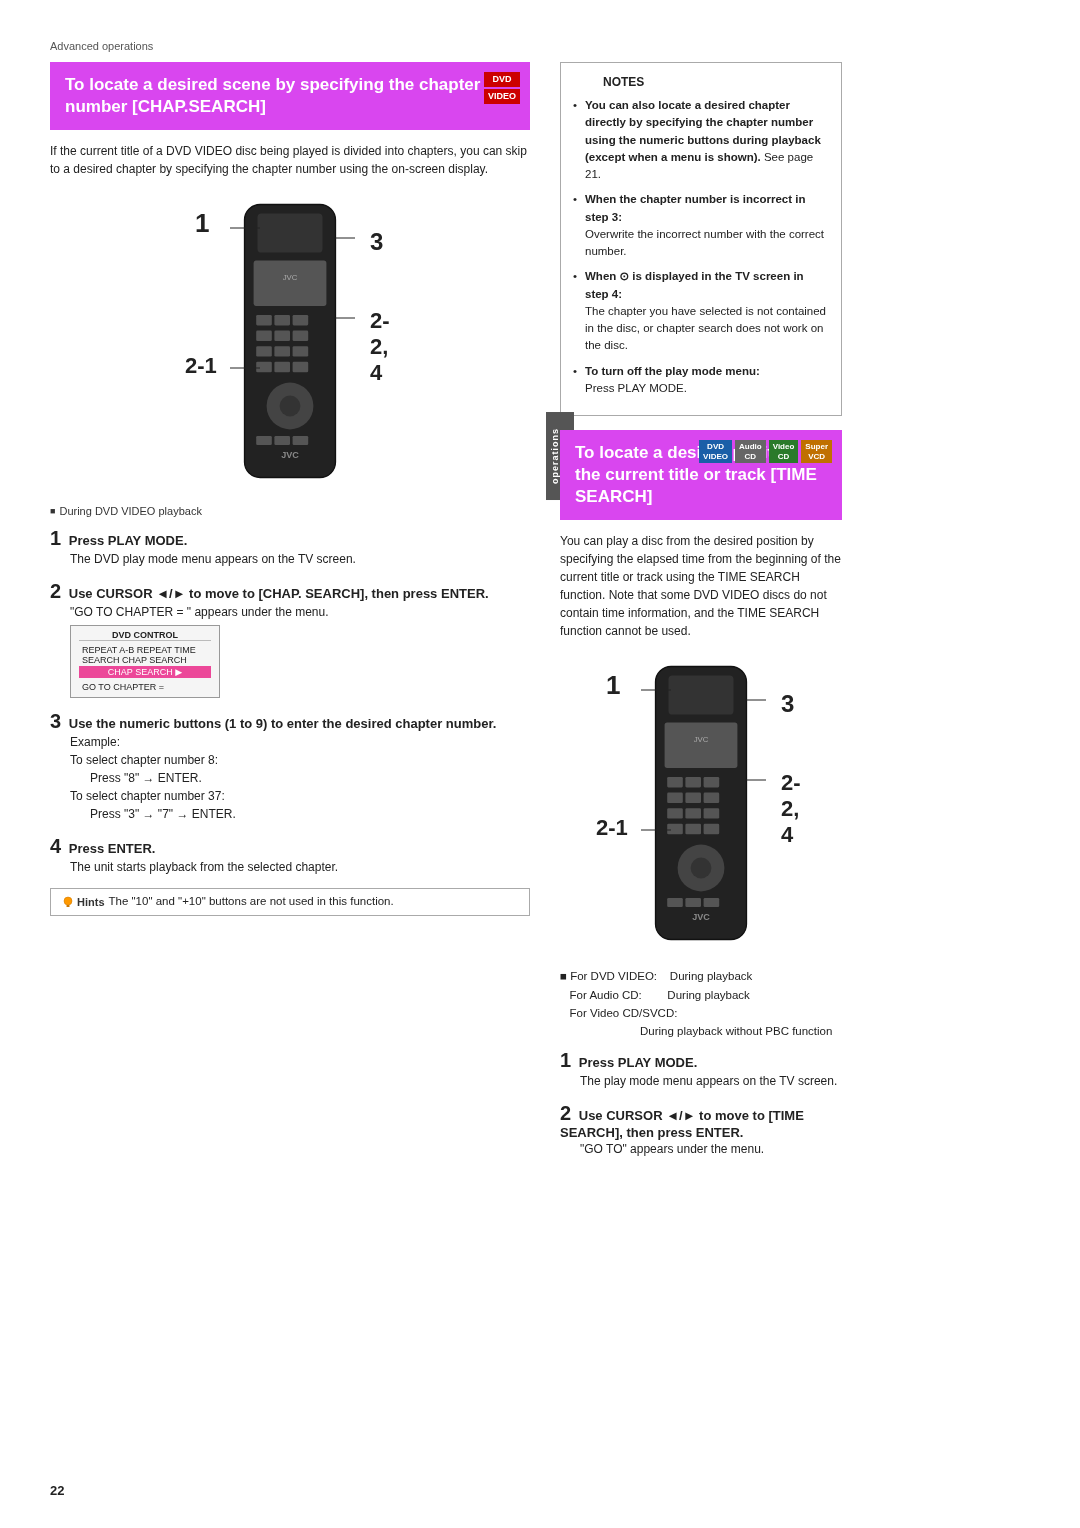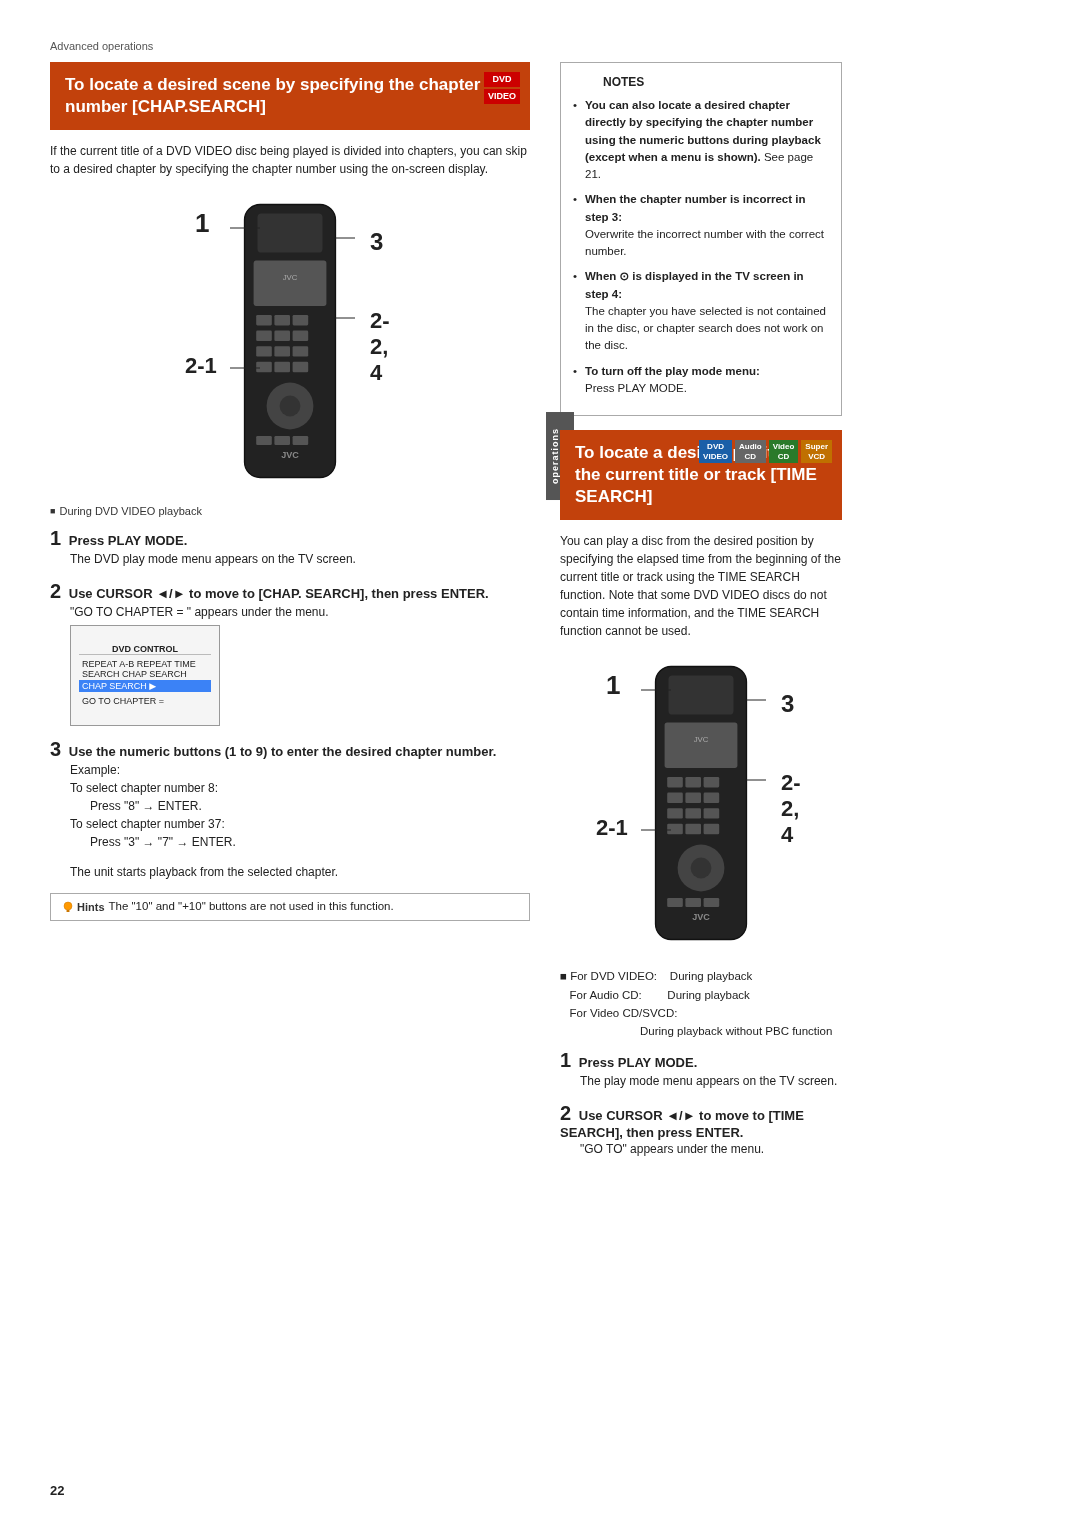--- a/index.html
+++ b/index.html
@@ -31,21 +31,21 @@
     }
     .col-left {
       width: 480px;
       flex-shrink: 0;
     }
     .col-right {
       flex: 1;
     }
     
     .section-header {
-      background: #c2410c;
+      background: #d946ef;
       color: #fff;
       padding: 12px 15px;
       font-size: 17px;
       font-weight: bold;
       line-height: 1.3;
       margin-bottom: 12px;
       position: relative;
     }
     .section-header .badge-row {
       position: absolute;
@@ -154,39 +154,40 @@
       color: #333;
       white-space: nowrap;
       display: flex;
       align-items: center;
       gap: 2px;
     }
     
     .menu-graphic {
       border: 1px solid #999;
       background: #f5f5f5;
-      padding: 18px 8px;
+      padding: 4px 8px;
       font-size: 10px;
       width: 150px;
       margin: 4px 0 4px 20px;
     }
     .menu-graphic .menu-title {
       font-weight: bold;
       font-size: 9px;
       text-align: center;
       border-bottom: 1px solid #bbb;
       margin-bottom: 3px;
     }
     .menu-graphic .menu-row {
       font-size: 9px;
       padding: 1px 3px;
     }
     .menu-graphic .menu-row.selected {
-      background: #3b82f6;
+      background: #ec4899;
       color: #fff;
+      text-align: center;
     }
     
     .page-num {
       position: absolute;
       bottom: 30px;
       left: 50px;
       font-size: 13px;
       font-weight: bold;
     }
     
@@ -319,20 +320,21 @@
         <div class="step-body">
           <div>Example:</div>
           <div>To select chapter number 8:</div>
           <div style="margin-left:20px;">Press "8" → ENTER.</div>
           <div>To select chapter number 37:</div>
           <div style="margin-left:20px;">Press "3" → "7" → ENTER.</div>
         </div>
       </div>
 
       <div class="step">
+        <div class="step-num"><span class="num">4</span> <span>Press ENTER.</span></div>
         <div class="step-body">The unit starts playback from the selected chapter.</div>
       </div>
 
       <div class="hints-box">
         <span class="hints-label">
 
           <svg width="14" height="14" viewBox="0 0 14 14" xmlns="http://www.w3.org/2000/svg">
             <circle cx="7" cy="6" r="4" fill="#f90" stroke="#c70" stroke-width="0.5"></circle>
             <rect x="5.5" y="10" width="3" height="2" rx="0.5" fill="#c70"></rect>
           </svg>

